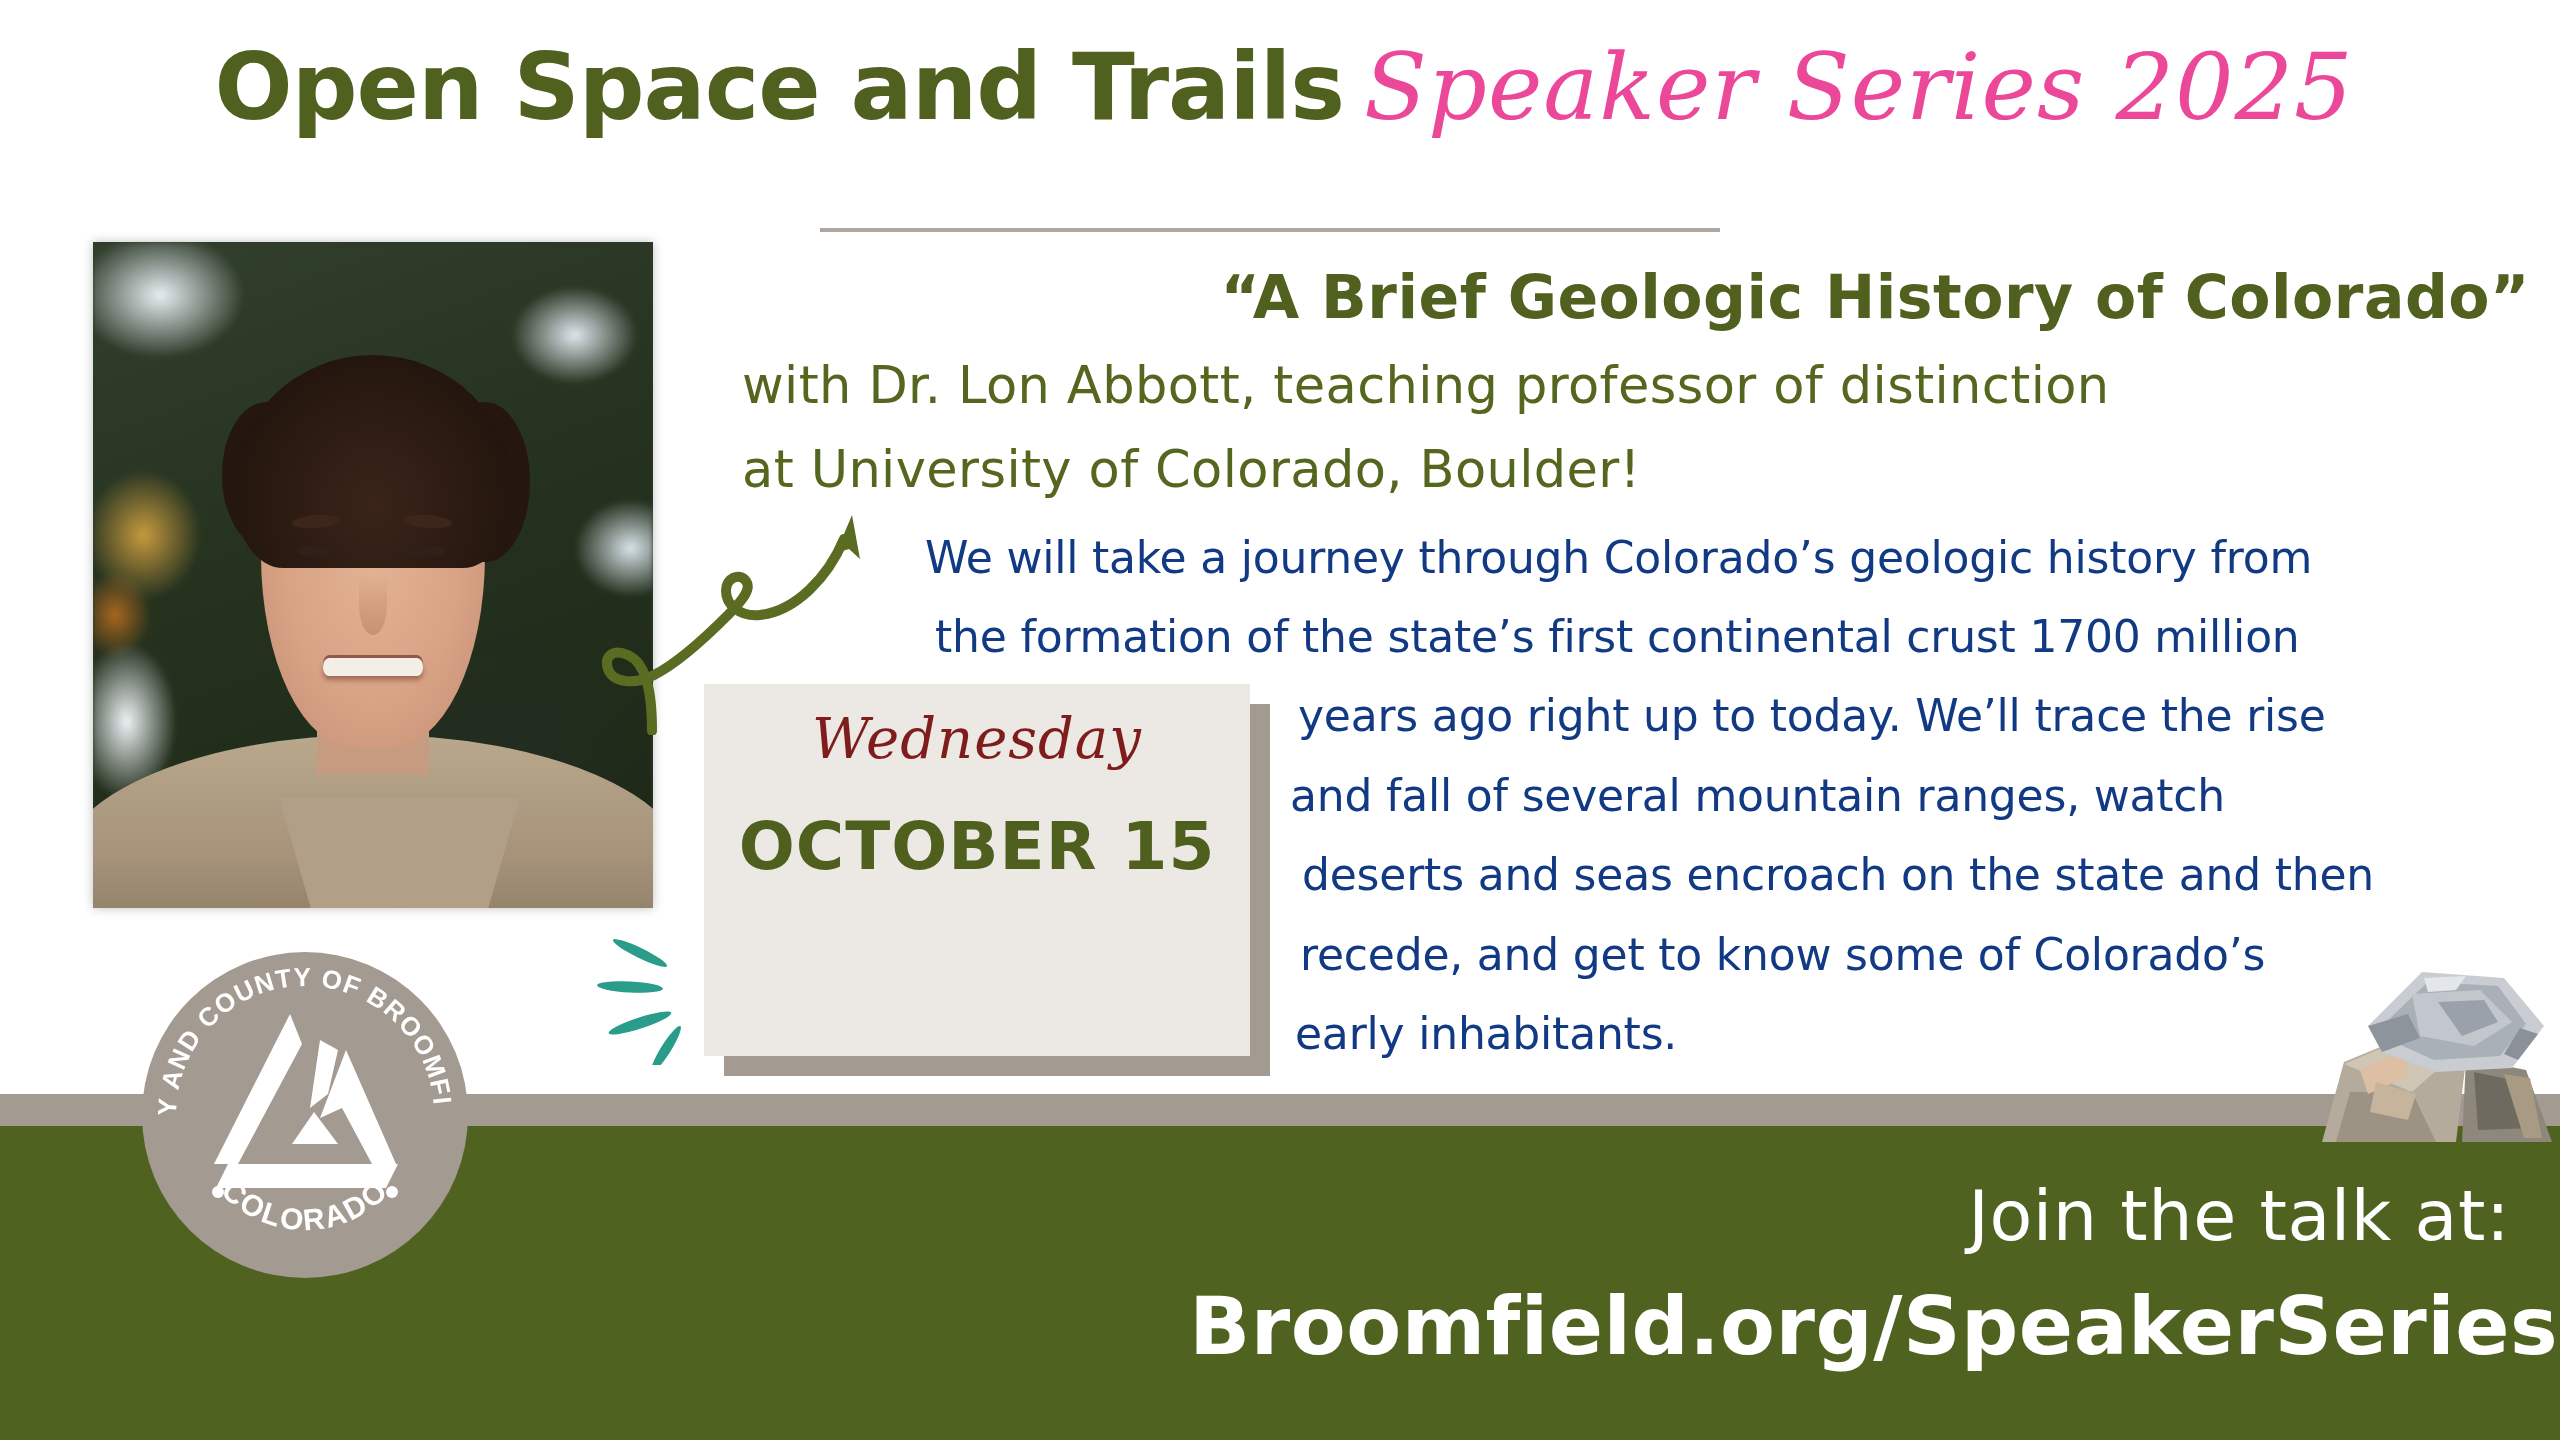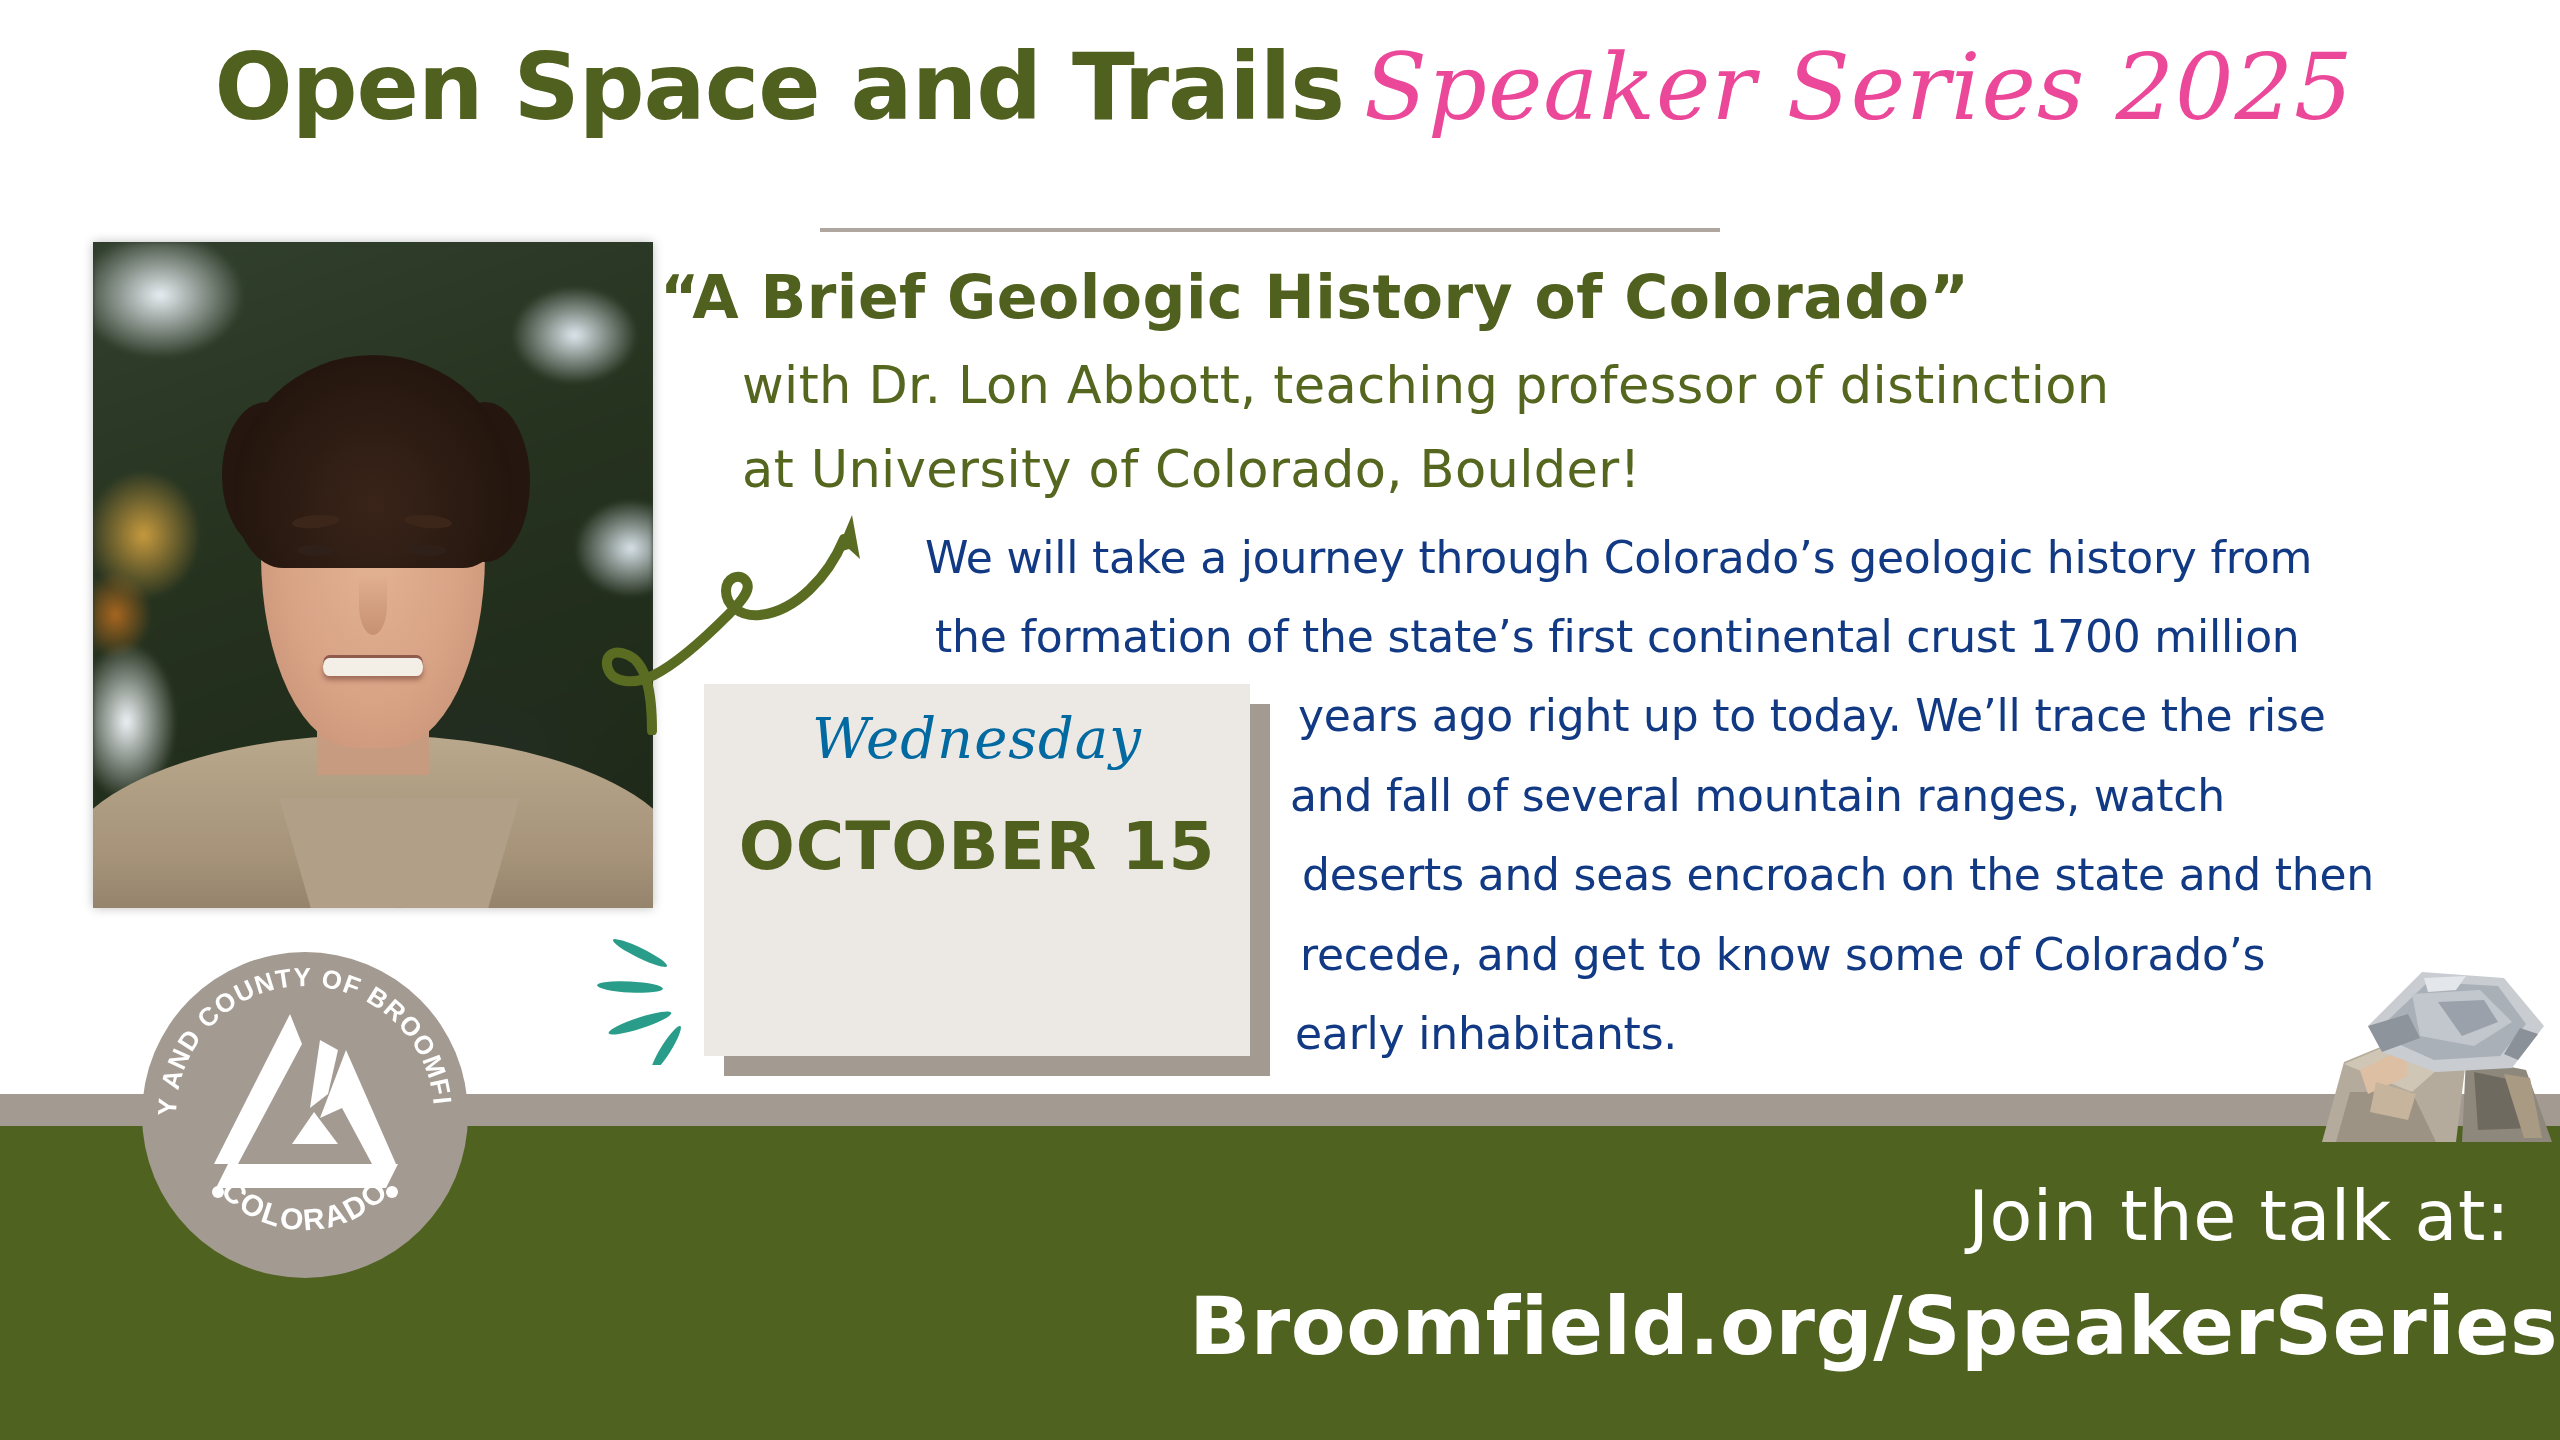--- a/index.html
+++ b/index.html
@@ -196,21 +196,21 @@
   
   #talk-title {
     position: absolute;
     left: 660px;
     top: 262px;
     width: 1870px;
     font-family: "DejaVu Sans", sans-serif;
     font-weight: bold;
     font-size: 60px;
     color: #50601e;
-    text-align: left;
+    text-align: right;
     letter-spacing: 0.5px;
     white-space: nowrap;
   }
   .talk-sub {
     position: absolute;
     font-family: "DejaVu Sans", sans-serif;
     font-weight: normal;
     font-size: 51px;
     color: #55661f;
     white-space: nowrap;
@@ -255,21 +255,21 @@
   }
   #date-weekday {
     position: absolute;
     left: 0;
     top: 22px;
     width: 546px;
     text-align: center;
     font-family: "DejaVu Serif", serif;
     font-style: italic;
     font-size: 56px;
-    color: #0369a1;
+    color: #7f1d1d;
     letter-spacing: 1px;
   }
   #date-main {
     position: absolute;
     left: 0;
     top: 124px;
     width: 546px;
     text-align: center;
     font-family: "DejaVu Sans", sans-serif;
     font-weight: bold;

